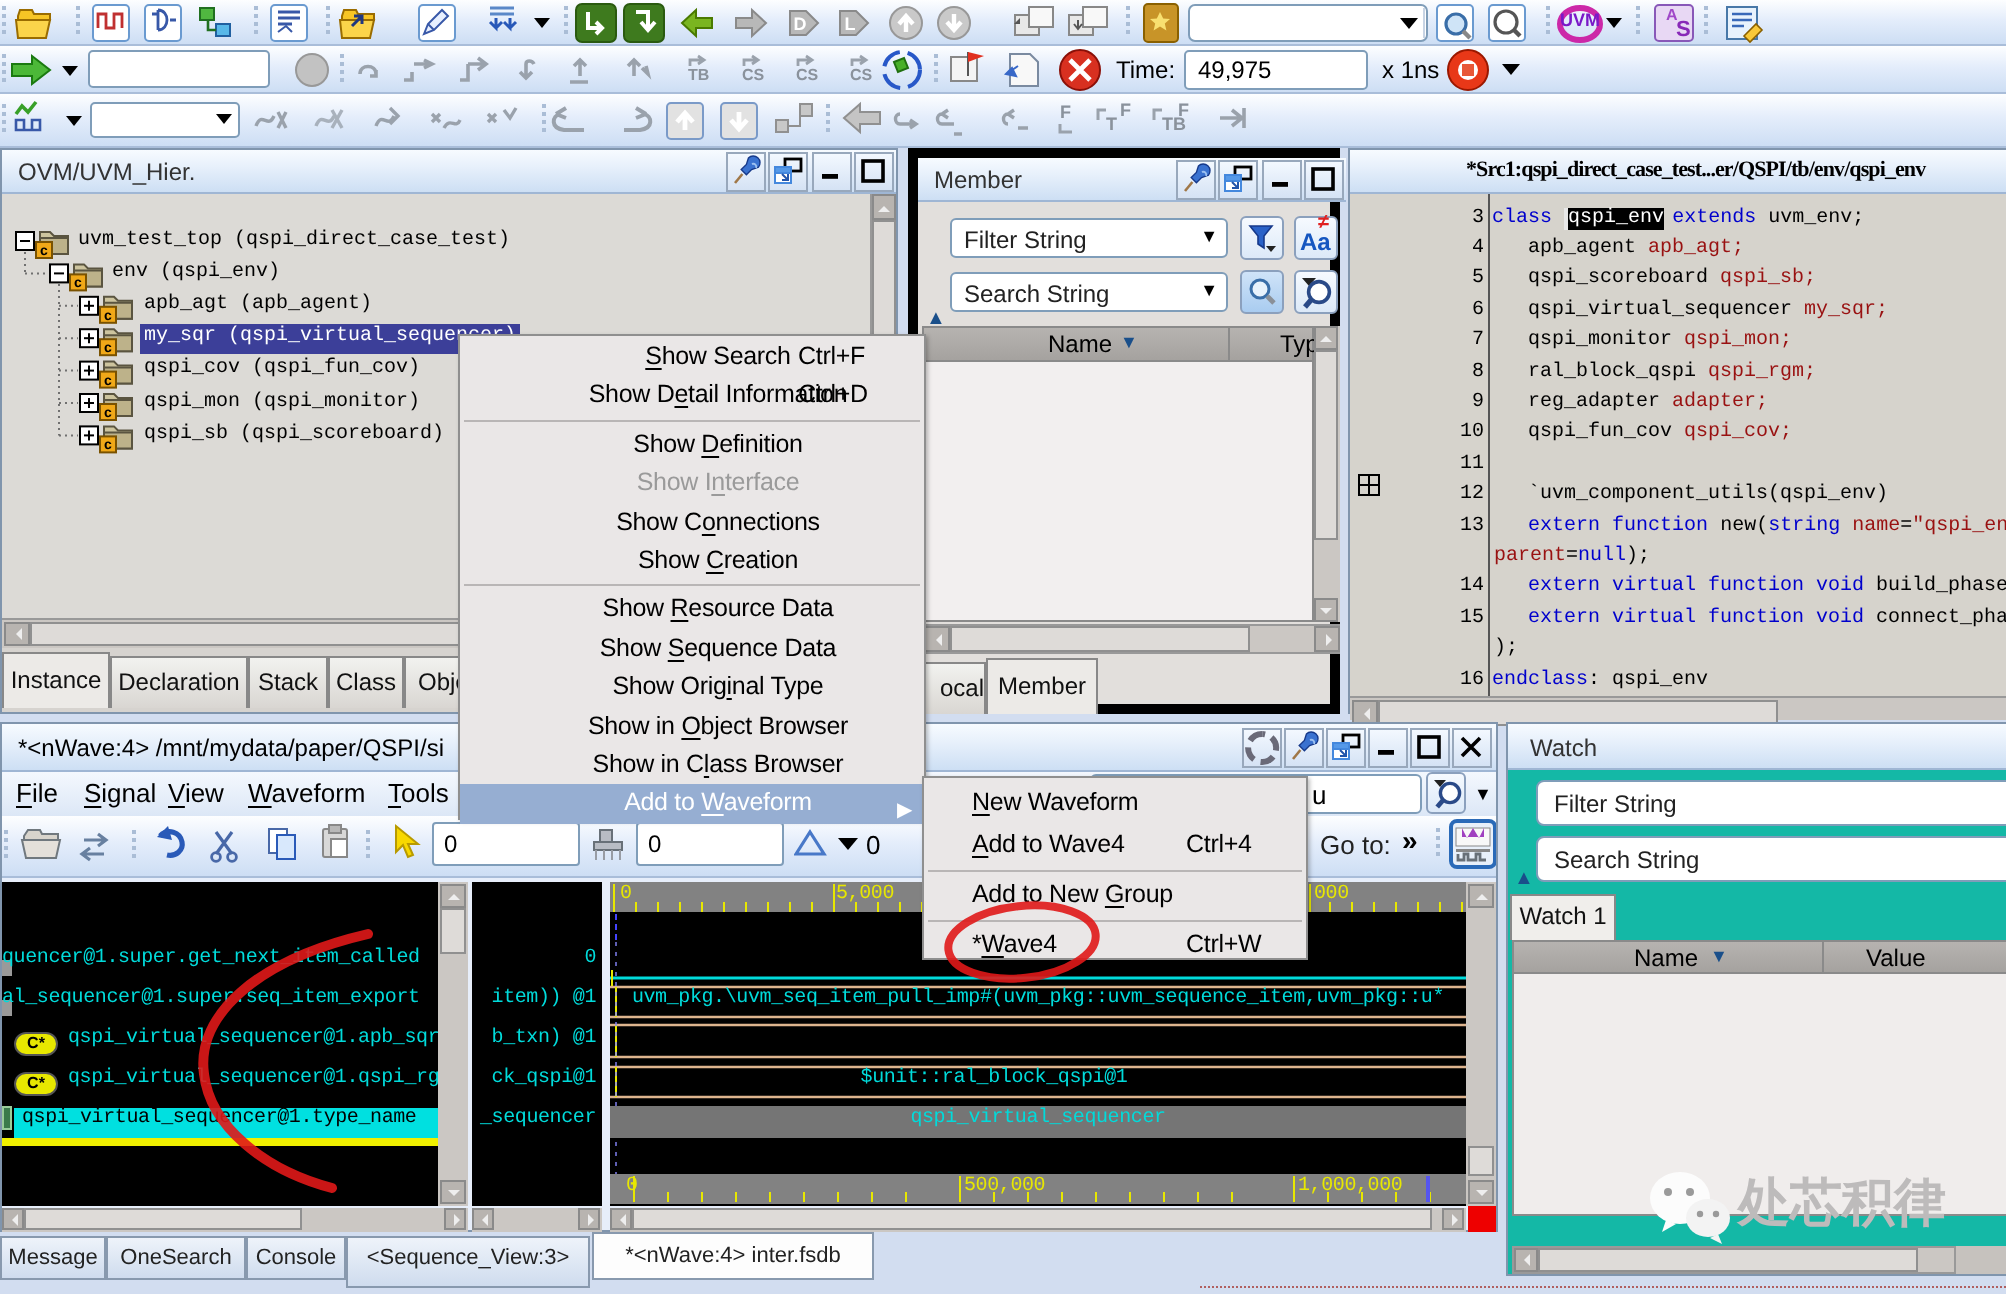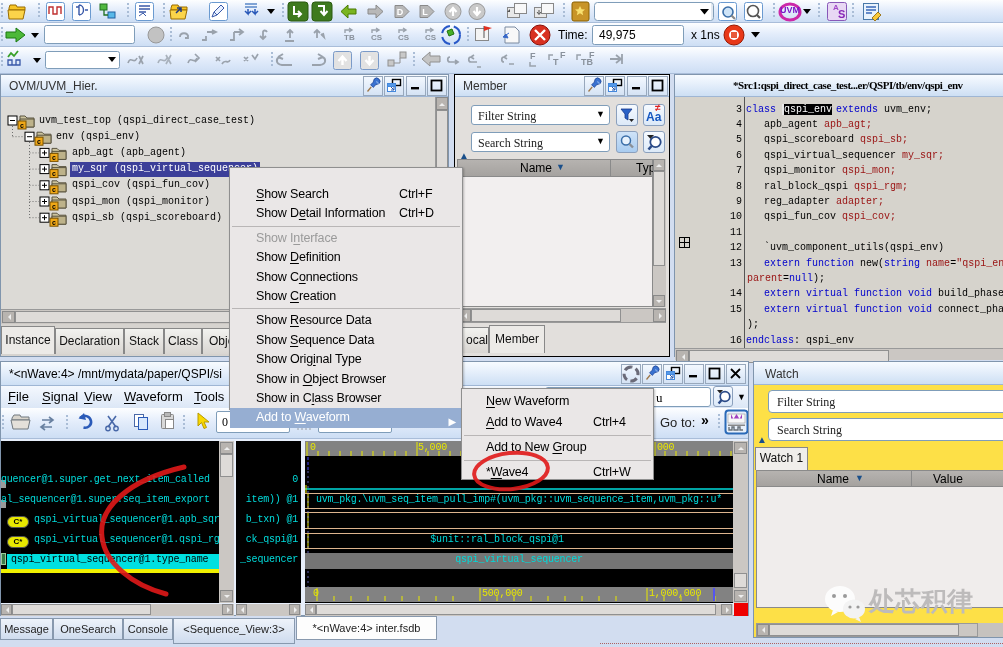--- a/index.html
+++ b/index.html
@@ -2,21 +2,21 @@
 <html><head>
 <meta charset="utf-8">
 <style>
 * { margin:0; padding:0; box-sizing:border-box; }
 html,body { width:1003px; height:647px; overflow:hidden; }
 body { font-family:"Liberation Sans", sans-serif; background:#d2ddf0; position:relative; }
 .abs { position:absolute; }
 .mono { font-family:"Liberation Mono", monospace; }
 .tbar { background:linear-gradient(#fdfeff,#e4edfb 45%,#cddef4); border-bottom:1px solid #a9bdd9; }
 .titlebar { background:linear-gradient(#f7fbff,#e7f0fb 40%,#cddff4); border-bottom:1px solid #9fb6d4; color:#333; font-size:12px; }
-.combo { background:#fff; border:1px solid #7f9db9; border-radius:3px;font-family:Liberation Serif, serif; }
+.combo { background:#fff; border:1px solid #7f9db9; border-radius:3px; }
 .tbtn { border:1px solid #8ba0bd; border-radius:3px; background:linear-gradient(#f6faff,#dce9f8); }
 .sbtn { background:#b8b4b0; border:1px solid #8a8a8a; }
 .sbtn::after { content:""; position:absolute; left:50%; top:50%; border:3px solid transparent; }
 .ar-l::after { border-right-color:#eee; margin:-3px 0 0 -4px; }
 .ar-r::after { border-left-color:#eee; margin:-3px 0 0 -1px; }
 .ar-u::after { border-bottom-color:#eee; margin:-4px 0 0 -3px; }
 .ar-d::after { border-top-color:#eee; margin:-1px 0 0 -3px; }
 .tab { background:linear-gradient(#f2f2ef,#d9d6d2); border:1px solid #888; border-bottom:none; font-size:12px; color:#111; }
 .wtab { background:linear-gradient(#eef3fa,#cfdcee); border:1px solid #8899ae; font-size:11px; color:#222; }
 .menu { background:#eae7e7; border:1px solid #8f8f8f; box-shadow:1px 1px 2px rgba(0,0,0,0.25); font-size:12.5px; letter-spacing:-0.15px; color:#000; }
@@ -345,21 +345,21 @@
 
   <div class="abs" style="left:0;top:249px;width:447px;height:32px;background:#d6d3cf;">
     <div class="abs tab" style="left:0;top:2px;width:54px;height:28px;background:#eceae7;text-align:center;line-height:26px;">Instance</div>
     <div class="abs tab" style="left:54px;top:4px;width:69px;height:26px;text-align:center;line-height:24px;">Declaration</div>
     <div class="abs tab" style="left:123px;top:4px;width:40px;height:26px;text-align:center;line-height:24px;">Stack</div>
     <div class="abs tab" style="left:163px;top:4px;width:38px;height:26px;text-align:center;line-height:24px;">Class</div>
     <div class="abs tab" style="left:201px;top:4px;width:45px;height:26px;line-height:24px;padding-left:6px;">Obje</div>
   </div>
 </div>
 
-<div class="abs" style="left:454px;top:74px;width:216px;height:283px;border:1px solid #000000;background:#e2dfdc;">
+<div class="abs" style="left:454px;top:74px;width:216px;height:283px;border:5px solid #000000;background:#e2dfdc;">
   <div class="titlebar abs" style="left:0;top:0;width:214px;height:22px;">
     <span class="abs" style="left:8px;top:4px;">Member</span>
   </div>
   <svg class="abs" style="left:129px;top:1px;width:84px;height:20px;" viewBox="0 0 84 20">
     <use href="#btnbg" x="0" y="0"></use>
       <use href="#ipin" x="0" y="0"></use>
     <use href="#btnbg" x="21" y="0"></use>
       <use href="#icas" x="21" y="0"></use>
     <use href="#btnbg" x="43" y="0"></use>
       <use href="#imin" x="43" y="-1"></use>
@@ -681,21 +681,21 @@
 </div>
 
 <div class="abs" style="left:0;top:616px;width:749px;height:24px;">
   <div class="abs wtab" style="left:0;top:2px;width:53px;height:22px;text-align:center;line-height:20px;">Message</div>
   <div class="abs wtab" style="left:53px;top:2px;width:70px;height:22px;text-align:center;line-height:20px;">OneSearch</div>
   <div class="abs wtab" style="left:123px;top:2px;width:50px;height:22px;text-align:center;line-height:20px;">Console</div>
   <div class="abs wtab" style="left:173px;top:2px;width:122px;height:26px;text-align:center;line-height:20px;">&lt;Sequence_View:3&gt;</div>
   <div class="abs wtab" style="left:296px;top:0;width:141px;height:24px;background:#fdfdfd;text-align:center;line-height:22px;">*&lt;nWave:4&gt; inter.fsdb</div>
 </div>
 
-<div class="abs" style="left:753px;top:361px;width:250px;height:277px;border:1px solid #8095ad;border-right:none;background:#fde047;">
+<div class="abs" style="left:753px;top:361px;width:250px;height:277px;border:1px solid #8095ad;border-right:none;background:#14b8a6;">
   <div class="titlebar abs" style="left:0;top:0;width:250px;height:23px;">
     <span class="abs" style="left:11px;top:5px;">Watch</span>
   </div>
   <div class="combo abs" style="left:14px;top:28px;width:240px;height:23px;font-size:12px;color:#222;border-radius:4px;">
     <span class="abs" style="left:8px;top:4px;">Filter String</span>
   </div>
   <div class="combo abs" style="left:14px;top:56px;width:240px;height:23px;font-size:12px;color:#222;border-radius:4px;">
     <span class="abs" style="left:8px;top:4px;">Search String</span>
   </div>
   <div class="abs" style="left:3px;top:72px;width:10px;height:10px;color:#1a4f8a;font-size:10px;">▲</div>
@@ -721,26 +721,26 @@
       <div class="abs" style="left:112px;top:113px;font-size:26px;color:#bdbbbb;letter-spacing:0px;font-weight:bold;">处芯积律</div>
     </div>
   </div>
   <div class="abs" style="left:224px;top:261px;width:26px;height:14px;background:#c6c2be;"></div>
   <div class="abs" style="left:2px;top:261px;width:222px;height:14px;background:#cbc7c3;border:1px solid #999;">
     <div class="abs sbtn ar-l" style="left:0;top:0;width:12px;height:12px;"></div>
     <div class="abs" style="left:12px;top:0;width:190px;height:12px;background:#dedbd8;border:1px solid #909090;"></div>
   </div>
 </div>
 
-<div class="abs menu" style="left:229px;top:167px;width:234px;height:243px;padding-top:17px;">
+<div class="abs menu" style="left:229px;top:167px;width:234px;height:243px;padding-top:1px;text-align:center;">
   <div class="mi"><u>S</u>how Search<span class="sc">Ctrl+F</span></div>
   <div class="mi">Show D<u>e</u>tail Information<span class="sc">Ctrl+D</span></div>
   <div class="msep"></div>
+  <div class="mi">Show <u>D</u>efinition</div>
   <div class="mi" style="color:#9a9a9a;">Show I<u>n</u>terface</div>
-  <div class="mi">Show <u>D</u>efinition</div>
   <div class="mi">Show C<u>o</u>nnections</div>
   <div class="mi">Show <u>C</u>reation</div>
   <div class="msep"></div>
   <div class="mi">Show <u>R</u>esource Data</div>
   <div class="mi">Show <u>S</u>equence Data</div>
   <div class="mi">Show Orig<u>i</u>nal Type</div>
   <div class="mi">Show in <u>O</u>bject Browser</div>
   <div class="mi">Show in C<u>l</u>ass Browser</div>
   <div class="mi" style="background:#96aed2;color:#fff;">Add to <u>W</u>aveform<span class="abs" style="right:6px;top:4px;font-size:10px;">▶</span></div>
 </div>

